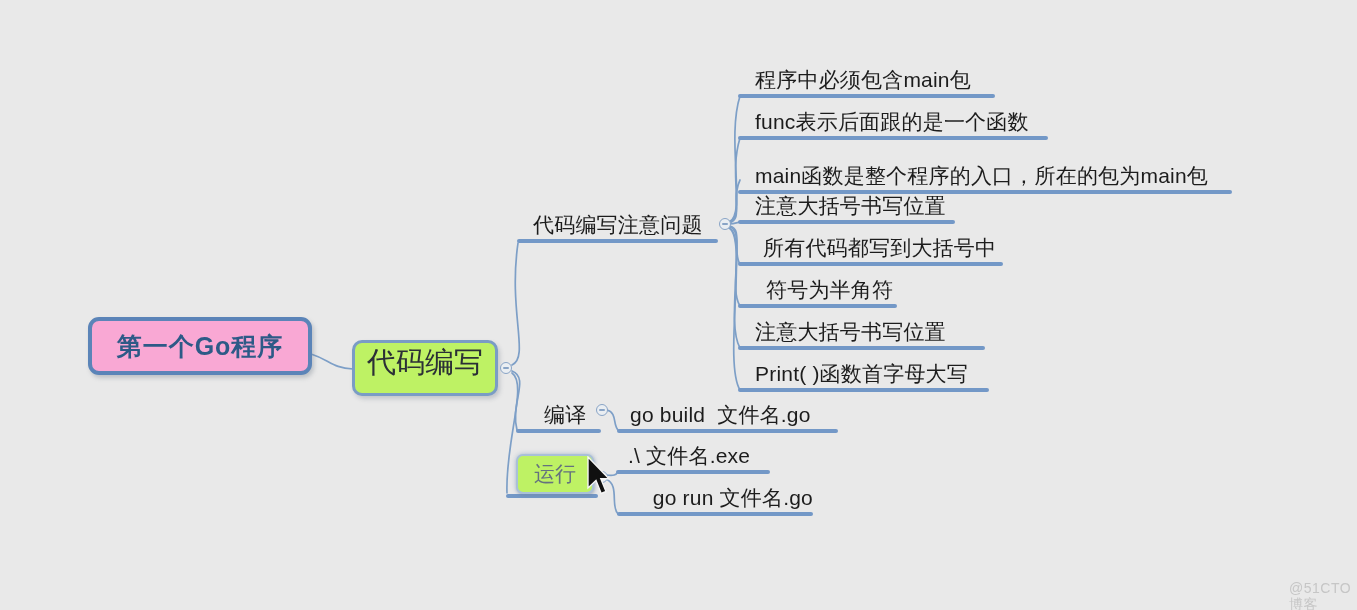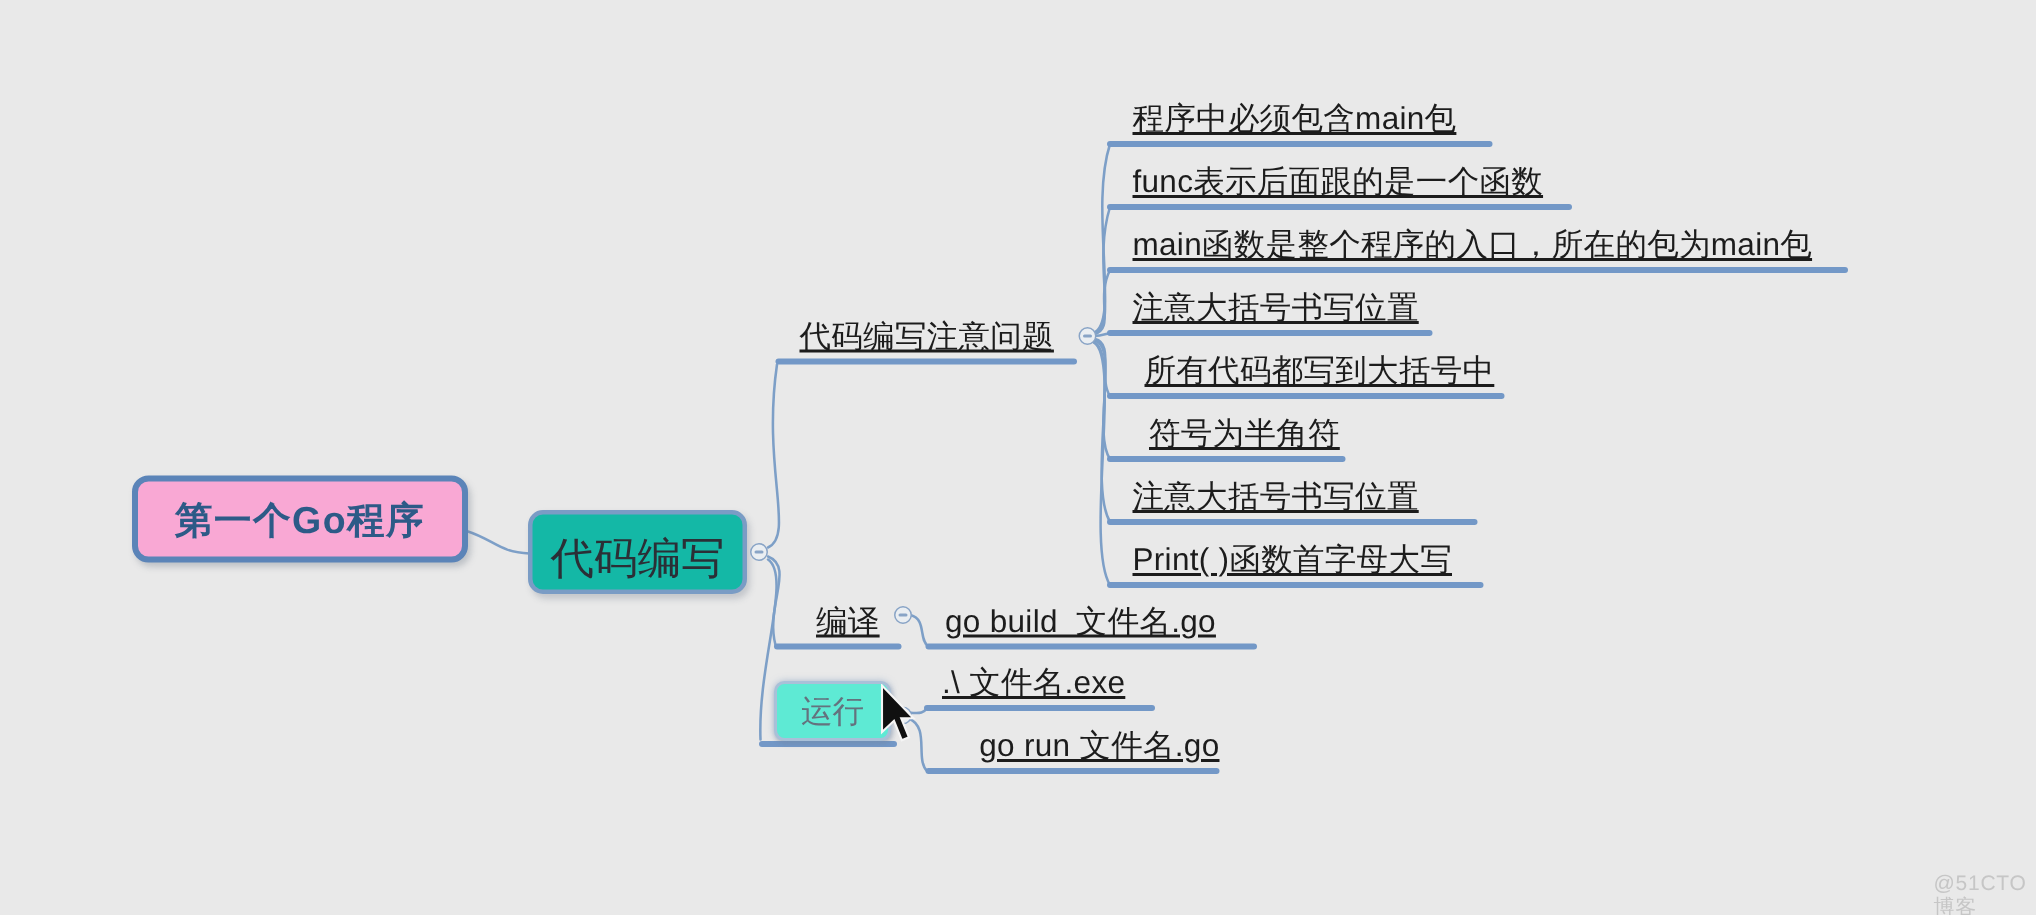--- a/index.html
+++ b/index.html
@@ -17,21 +17,21 @@
     position:absolute;left:0;top:0;width:1357px;height:610px;
     pointer-events:none;
   }
   svg.connectors path{
     fill:none;stroke:#7d9fc7;stroke-width:1.7px;stroke-linecap:round;
   }
   
   .line-node{position:absolute;}
   .line-node .lbl{
     display:block;font-size:21px;line-height:28px;height:28px;
-    white-space:pre;color:#1c1c1c;letter-spacing:0.2px;text-decoration:underline;
+    white-space:pre;color:#1c1c1c;letter-spacing:0.2px;
   }
   .line-node .ul{
     height:4px;background:#7398c7;border-radius:2px;
   }
   
   .collapse{
     position:absolute;width:12px;height:12px;box-sizing:border-box;
     border:1.6px solid #89a4c6;border-radius:50%;background:#eaeef2;
   }
   .collapse .minus{
@@ -44,28 +44,28 @@
     box-sizing:border-box;border:4px solid #5b84b8;border-radius:11px;
     background:#f9a8d4;display:flex;align-items:center;justify-content:center;
     box-shadow:2px 3px 4px rgba(110,120,135,0.35);
   }
   .root-node .lbl{
     font-size:25px;font-weight:bold;color:#2d5a87;letter-spacing:1px;
   }
   .branch-node{
     position:absolute;left:352px;top:340px;width:146px;height:56px;
     box-sizing:border-box;border:3px solid #7a9cc5;border-radius:10px;
-    background:#14b8a6;display:flex;align-items:flex-end;justify-content:center;
+    background:#bef264;display:flex;align-items:flex-start;justify-content:center;
     box-shadow:2px 3px 4px rgba(110,120,135,0.3);
   }
   .branch-node .lbl{font-size:29px;color:#2b2f36;}
   .run-node{
     position:absolute;left:516px;top:454px;width:78px;height:40px;
     box-sizing:border-box;border:2px solid #a9c0d8;border-radius:7px;
-    background:#5eead4;display:flex;align-items:center;justify-content:center;
+    background:#bef264;display:flex;align-items:center;justify-content:center;
     box-shadow:0 0 5px rgba(120,150,190,0.55),1px 2px 3px rgba(110,120,135,0.3);
   }
   .run-node .lbl{font-size:21px;color:#64727e;}
   .run-underline{
     position:absolute;left:506px;top:494px;width:92px;height:4px;
     background:#7398c7;border-radius:2px;
   }
   .watermark{
     position:absolute;left:1289px;top:580px;
     font-size:14px;color:#c6c6c6;letter-spacing:0.5px;
@@ -123,21 +123,21 @@
 
   <div class="line-node" style="left:738px;top:66px;width:257px;">
     <span class="lbl" style="padding-left:17px;">程序中必须包含main包</span>
     <div class="ul"></div>
   </div>
   <div class="line-node" style="left:738px;top:108px;width:310px;">
     <span class="lbl" style="padding-left:17px;">func表示后面跟的是一个函数</span>
     <div class="ul"></div>
   </div>
   <div class="line-node" style="left:738px;top:150px;width:494px;">
-    <span class="lbl" style="padding-left:17px;">main函数是整个程序的入口，所在的包为main包</span>
+    <span class="lbl" style="padding-left:17px;margin-top:12px;">main函数是整个程序的入口，所在的包为main包</span>
     <div class="ul"></div>
   </div>
   <div class="line-node" style="left:738px;top:192px;width:217px;">
     <span class="lbl" style="padding-left:17px;">注意大括号书写位置</span>
     <div class="ul"></div>
   </div>
   <div class="line-node" style="left:738px;top:234px;width:265px;">
     <span class="lbl" style="padding-left:25px;">所有代码都写到大括号中</span>
     <div class="ul"></div>
   </div>

